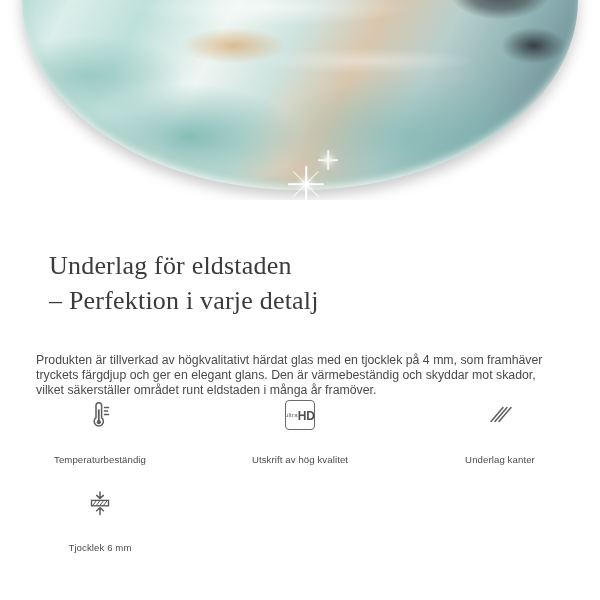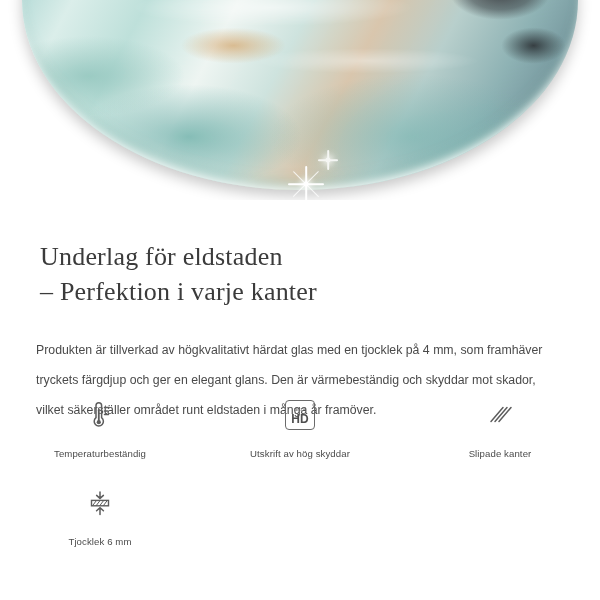--- a/index.html
+++ b/index.html
@@ -101,35 +101,35 @@
     box-shadow: 0 0 6px 3px rgba(255,255,255,0.9);
   }
 
   
   .content {
     position: absolute;
     left: 0; top: 200px;
     width: 600px;
   }
   .headline {
-    margin: 4px;
+    margin: 13px;
     padding: 35px 36px 0 36px;
     font-family: "Liberation Serif", serif;
     font-weight: 400;
     font-size: 26px;
     line-height: 35px;
     color: #3b3b3b;
     letter-spacing: .2px;
   }
   .headline .l2 { display: block; }
   .paragraph {
     margin: 0;
     padding: 22px 40px 0 36px;
     font-size: 12.3px;
-    line-height: 30px;
+    line-height: 15px;
     color: #4a4a4a;
   }
 
   
   .features {
     position: absolute;
     left: 0;
     top: 392px;
     width: 600px;
     display: grid;
@@ -143,32 +143,32 @@
     justify-content: flex-start;
   }
   .feature .glyph {
     height: 46px;
     display: flex;
     align-items: center;
     justify-content: center;
     color: #5d5d5d;
   }
   .feature .caption {
-    margin-top: 10px;
+    margin-top: 16px;
     font-size: 9.6px;
     color: #4b4b4b;
     text-align: center;
     letter-spacing: .1px;
   }
   .hd-badge {
     width: 30px; height: 30px;
     border: 1.6px solid #6a6a6a;
     border-radius: 4px;
     display: flex;
-    flex-direction: column;
+    flex-direction: row;
     align-items: center;
     justify-content: center;
     line-height: 1;
   }
   .hd-badge .u { font-size: 6px; letter-spacing: .2px; color: #5d5d5d; }
   .hd-badge .hd { font-size: 12px; font-weight: bold; color: #4f4f4f; margin-top: 1px; }
 </style>
 </head>
 <body>
 
@@ -186,21 +186,21 @@
   <div class="sparkle" style="left:318px; top:150px; width:20px; height:20px; opacity:.85;">
     <i class="h"></i>
       <i class="v"></i>
       <i class="core"></i>
   </div>
 </div>
 
 <div class="content">
   <h1 class="headline">
     <span>Underlag för eldstaden</span>
-    <span class="l2">– Perfektion i varje kanter</span>
+    <span class="l2">– Perfektion i varje detalj</span>
   </h1>
   <p class="paragraph">Produkten är tillverkad av högkvalitativt härdat glas med en tjocklek på 4 mm, som framhäver tryckets färgdjup och ger en elegant glans. Den är värmebeständig och skyddar mot skador, vilket säkerställer området runt eldstaden i många år framöver.</p>
 </div>
 
 <div class="features">
 
   <div class="feature">
     <span class="glyph">
       <svg width="34" height="34" viewBox="0 0 34 34" fill="none" stroke="#5d5d5d" stroke-width="1.5" stroke-linecap="round">
         <path d="M13 7.5a2.8 2.8 0 0 1 5.6 0v12.2a4.6 4.6 0 1 1-5.6 0z"></path>
@@ -212,34 +212,34 @@
     <span class="caption">Temperaturbeständig</span>
   </div>
 
   <div class="feature">
     <span class="glyph">
       <span class="hd-badge">
         <span class="u">ultra</span>
         <span class="hd">HD</span>
       </span>
     </span>
-    <span class="caption">Utskrift av hög skyddar</span>
+    <span class="caption">Utskrift av hög kvalitet</span>
   </div>
 
 
 
   <div class="feature">
     <span class="glyph">
       <svg width="34" height="34" viewBox="0 0 34 34" fill="none" stroke="#5d5d5d" stroke-width="1.5" stroke-linecap="round">
         <path d="M8 23.5L20 9.5"></path>
         <path d="M12 23.5L24 9.5"></path>
         <path d="M16 23.5L28 9.5"></path>
       </svg>
     </span>
-    <span class="caption">Slipade kanter</span>
+    <span class="caption">Underlag kanter</span>
   </div>
 
   <div class="feature">
     <span class="glyph">
       <svg width="34" height="34" viewBox="0 0 34 34" fill="none" stroke="#5d5d5d" stroke-width="1.5" stroke-linecap="round">
         <path d="M17 6v5.4M13.6 9.4L17 12.4l3.4-3"></path>
         <path d="M17 28.5v-5.4M13.6 24.7L17 21.7l3.4 3"></path>
         <rect x="8.5" y="14.4" width="17" height="5.4" stroke-width="1.4"></rect>
         <path d="M9.6 19.6l3.8-5M13.2 19.6l3.8-5M16.8 19.6l3.8-5M20.4 19.6l3.8-5" stroke-width="1"></path>
       </svg>

